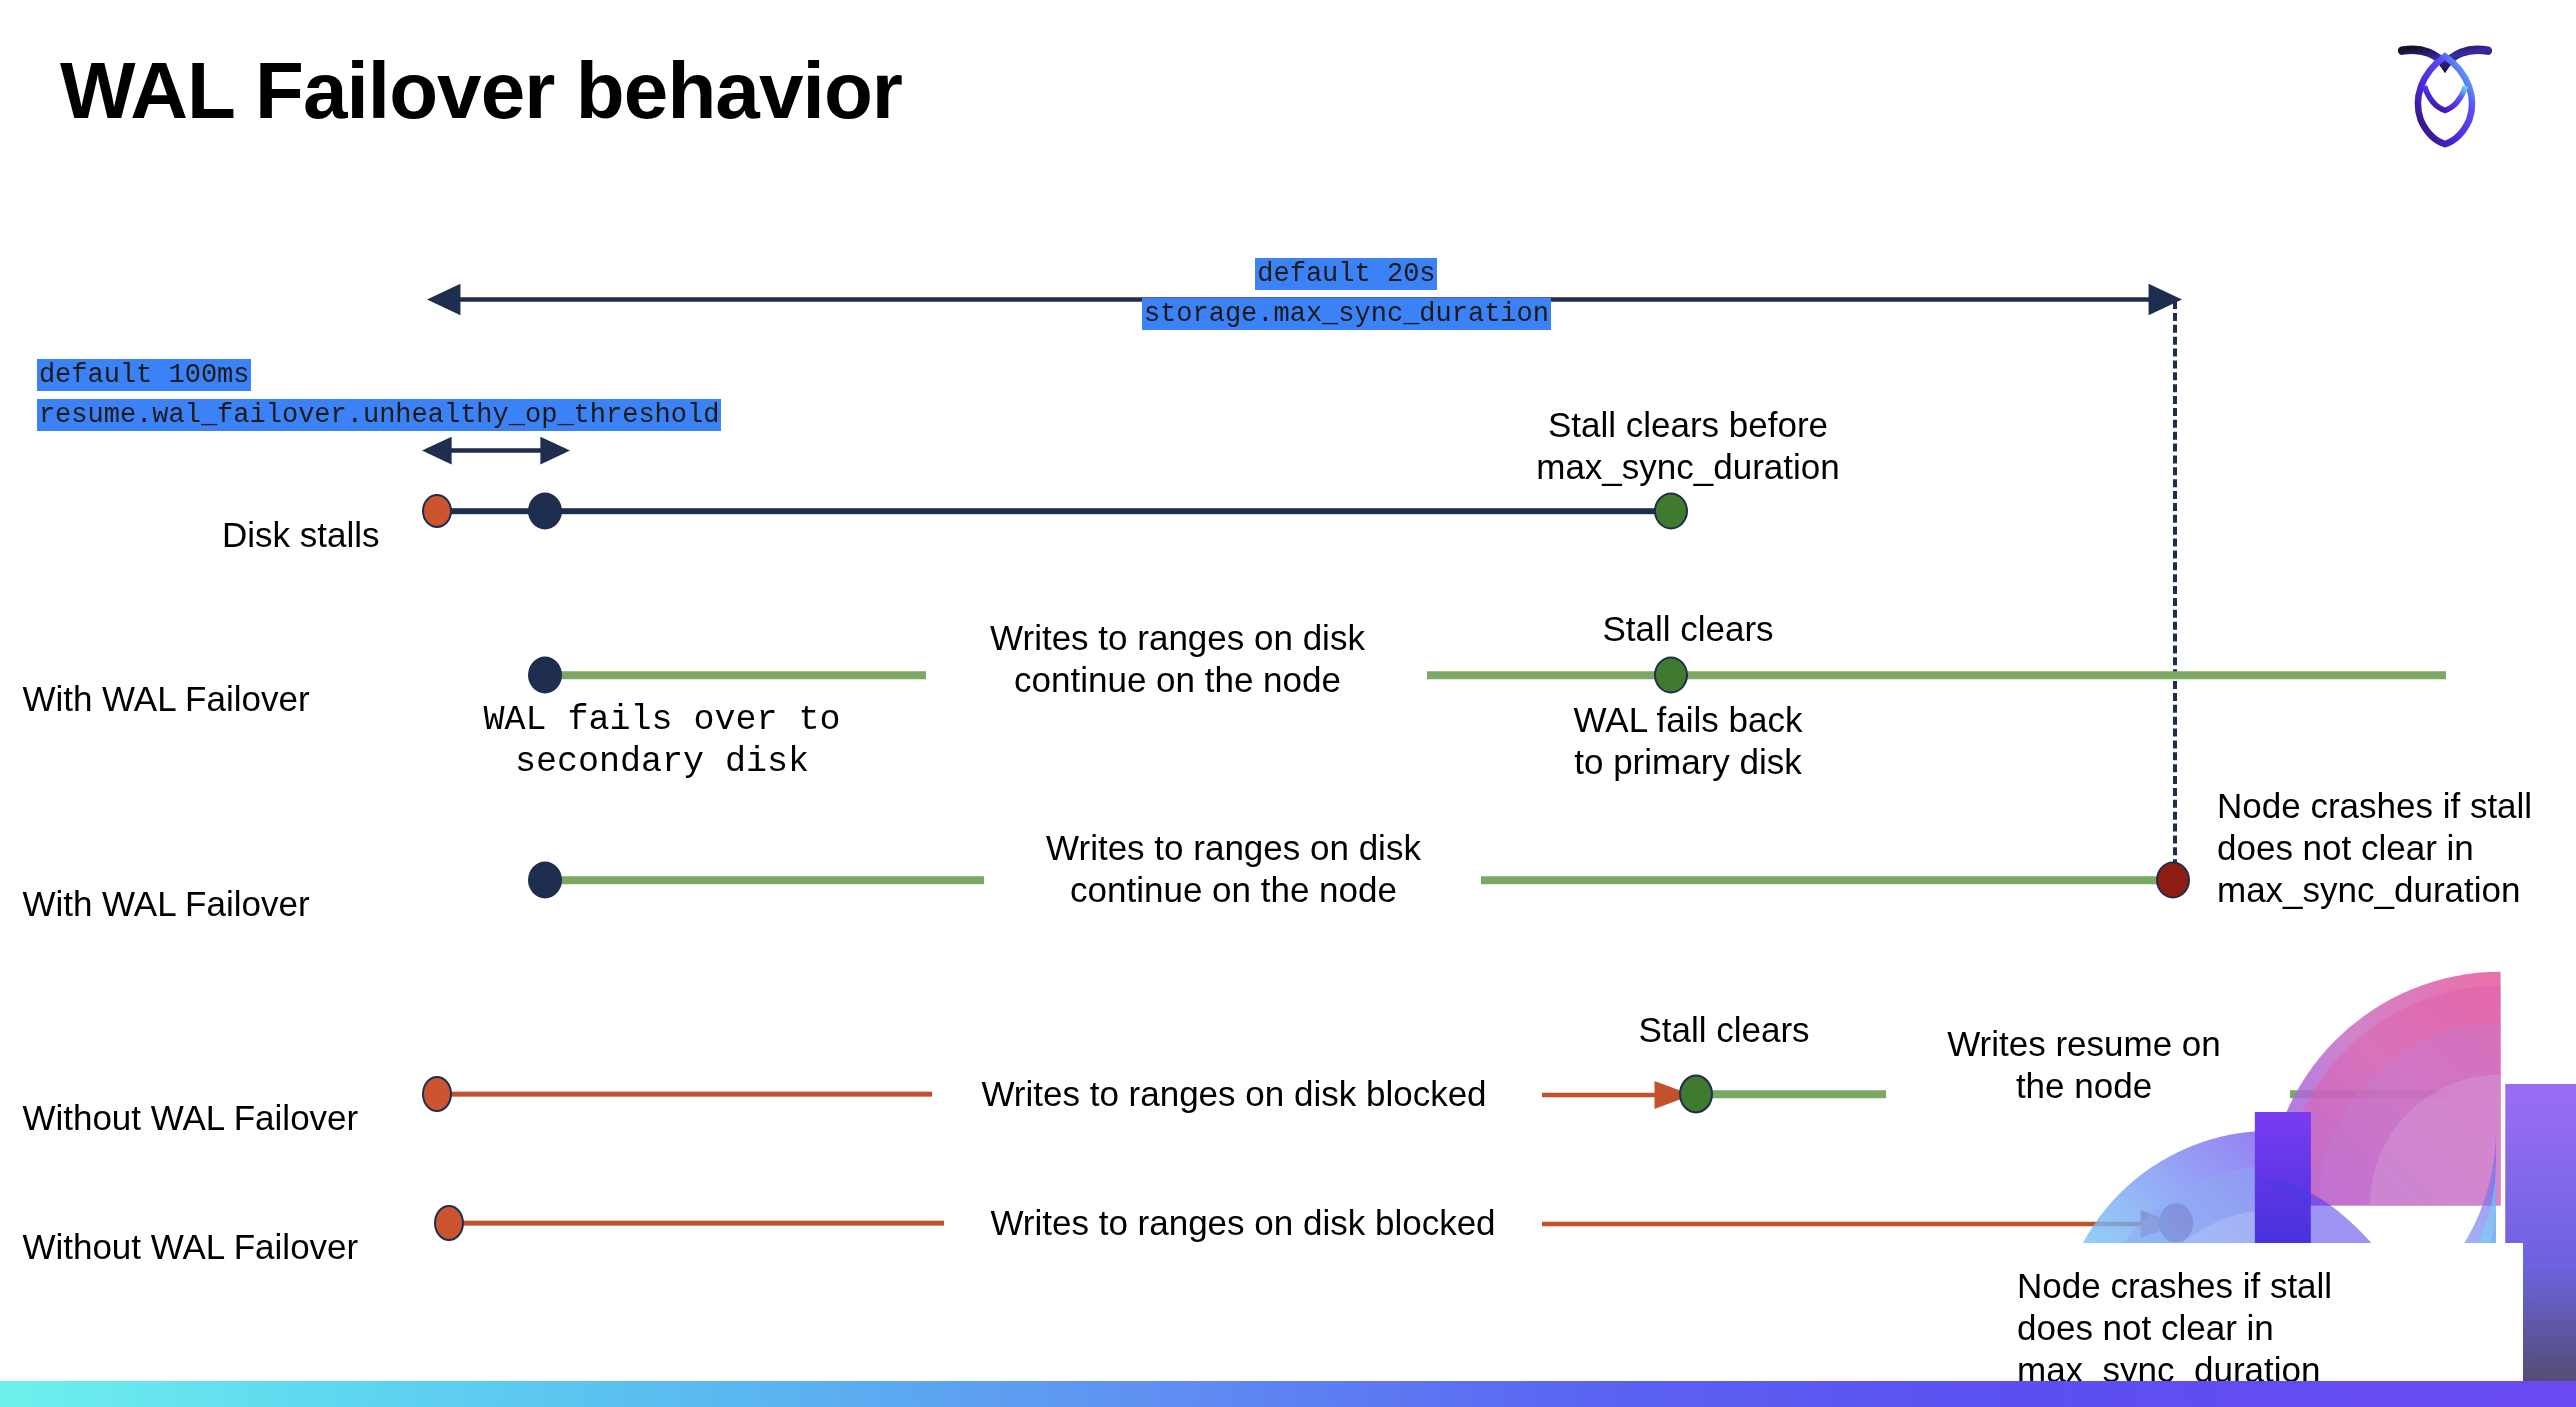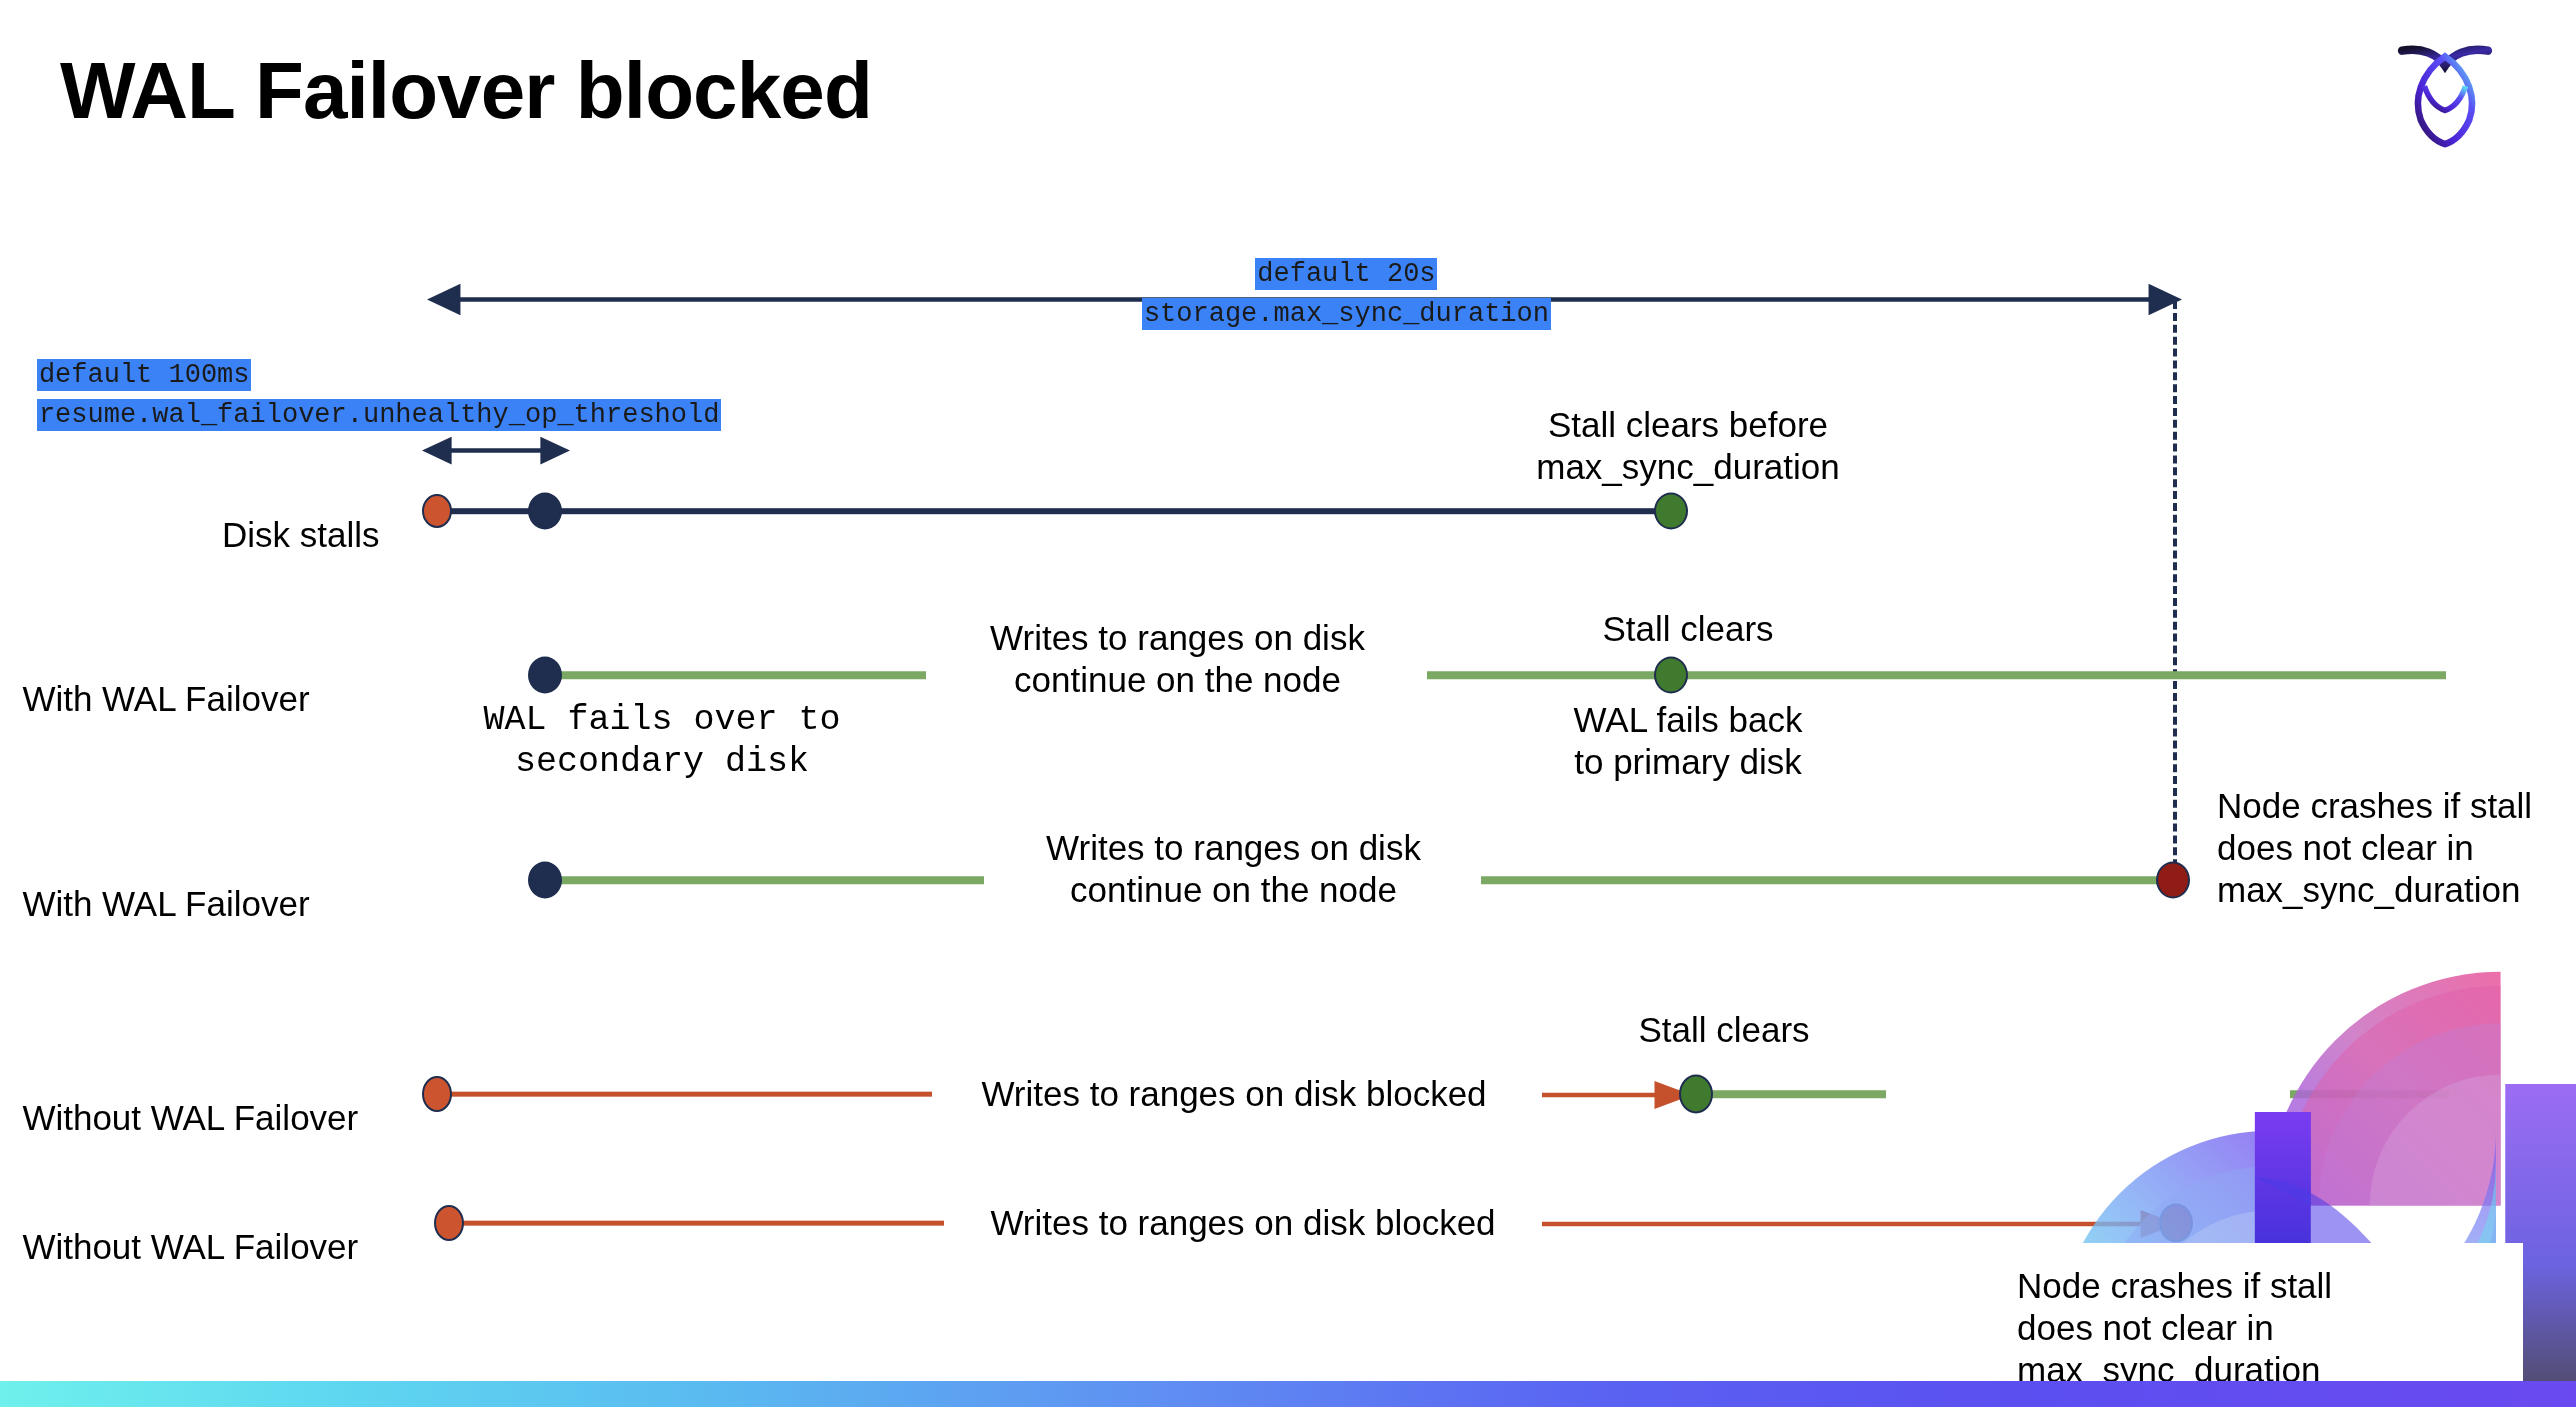--- a/index.html
+++ b/index.html
@@ -133,21 +133,21 @@
     position: static;
     text-align: left;
     padding: 22.4px 0 0 45px;
   }
 </style>
 </head>
 <body>
 
 <div id="slide">
 
-  <div id="page-title">WAL Failover blocked</div>
+  <div id="page-title">WAL Failover behavior</div>
 
   <div id="logo">
     <svg viewBox="0 0 120 130" width="112" height="122" aria-hidden="true">
       <defs>
         <linearGradient id="lg1" x1="0" y1="1" x2="1" y2="0">
           <stop offset="0%" stop-color="#2a0f55"></stop>
           <stop offset="35%" stop-color="#4b25d6"></stop>
           <stop offset="70%" stop-color="#5b4ef5"></stop>
           <stop offset="100%" stop-color="#5ee7f0"></stop>
         </linearGradient>
@@ -253,20 +253,22 @@
   <div class="timeline seg-green" style="left:1697px;top:1094px;width:189px;height:7.5px;"></div>
   <div class="timeline seg-green" style="left:2290px;top:1094px;width:159px;height:7.5px;"></div>
 
   <div class="dot dot-orange" style="left:437px;top:1094px;width:30px;height:36px;"></div>
   <div class="dot dot-green" style="left:1696px;top:1094px;width:34px;height:39px;"></div>
 
   <div class="note" style="left:944px;top:1073px;width:580px;">Writes to ranges on disk  blocked</div>
 
   <div class="note" style="left:1565px;top:1009px;width:318px;">Stall clears</div>
 
+  <div class="note" style="left:1925px;top:1023px;width:318px;">Writes resume on
+the node</div>
 
   <div class="row-label" style="left:22.4px;top:1223px;">Without WAL Failover</div>
 
   <div class="timeline seg-red" style="left:449px;top:1223px;width:495px;height:4.7px;"></div>
 
   <div style="position:absolute;left:1542px;top:1209px;width:636px;height:30px;">
     <svg width="636" height="30" viewBox="0 0 680 32" aria-hidden="true">
       <line x1="0" y1="16" x2="644" y2="16" stroke="#c4502c" stroke-width="5"></line>
       <polygon points="680,16 640,1 640,31" fill="#c4502c"></polygon>
     </svg>

